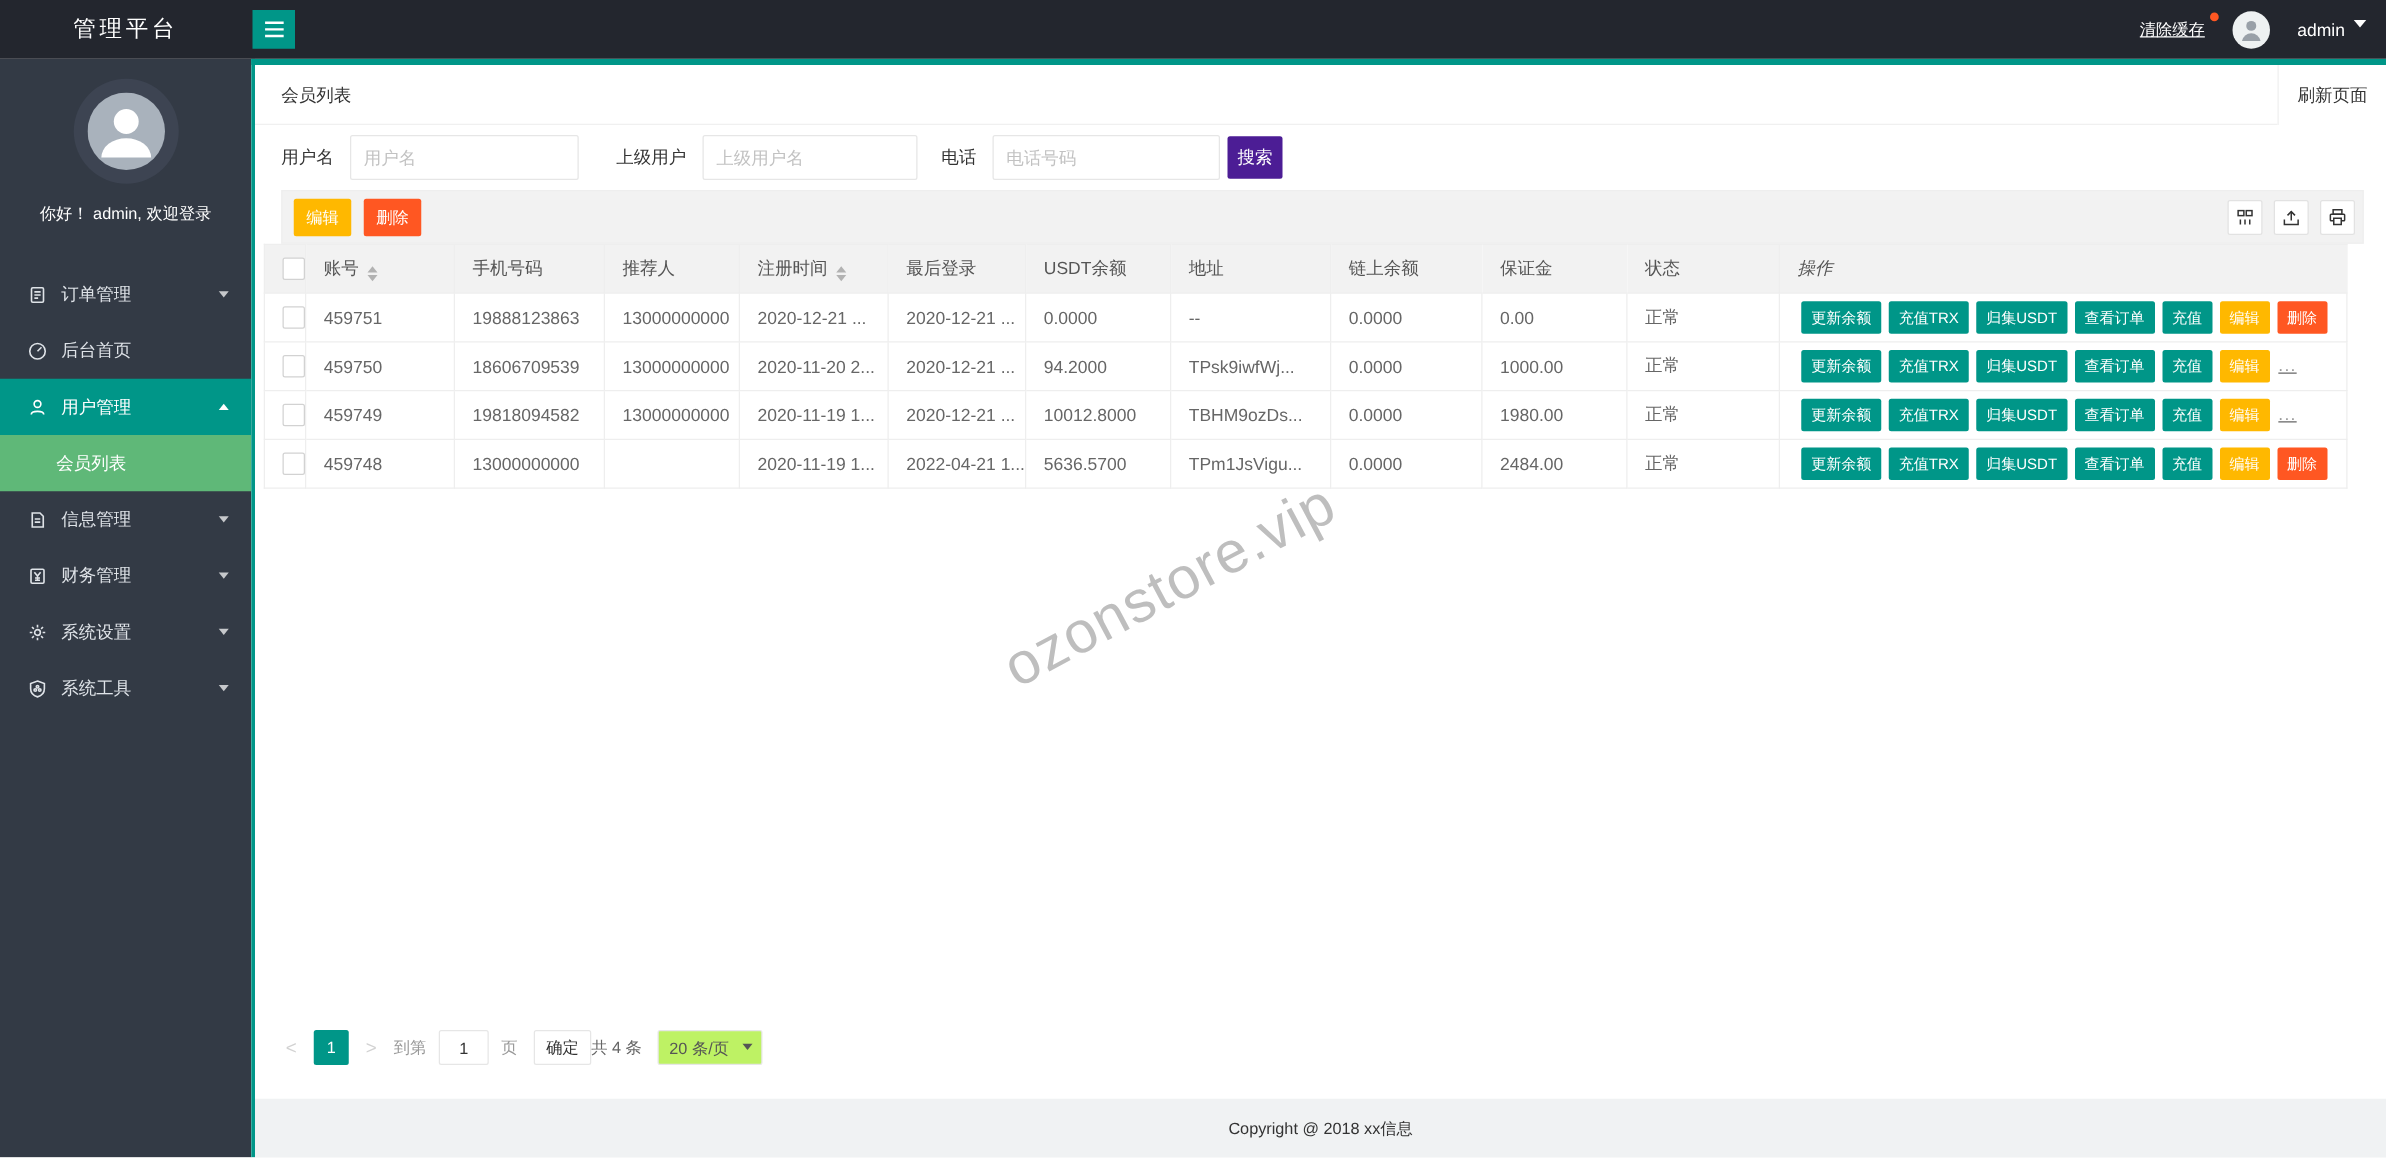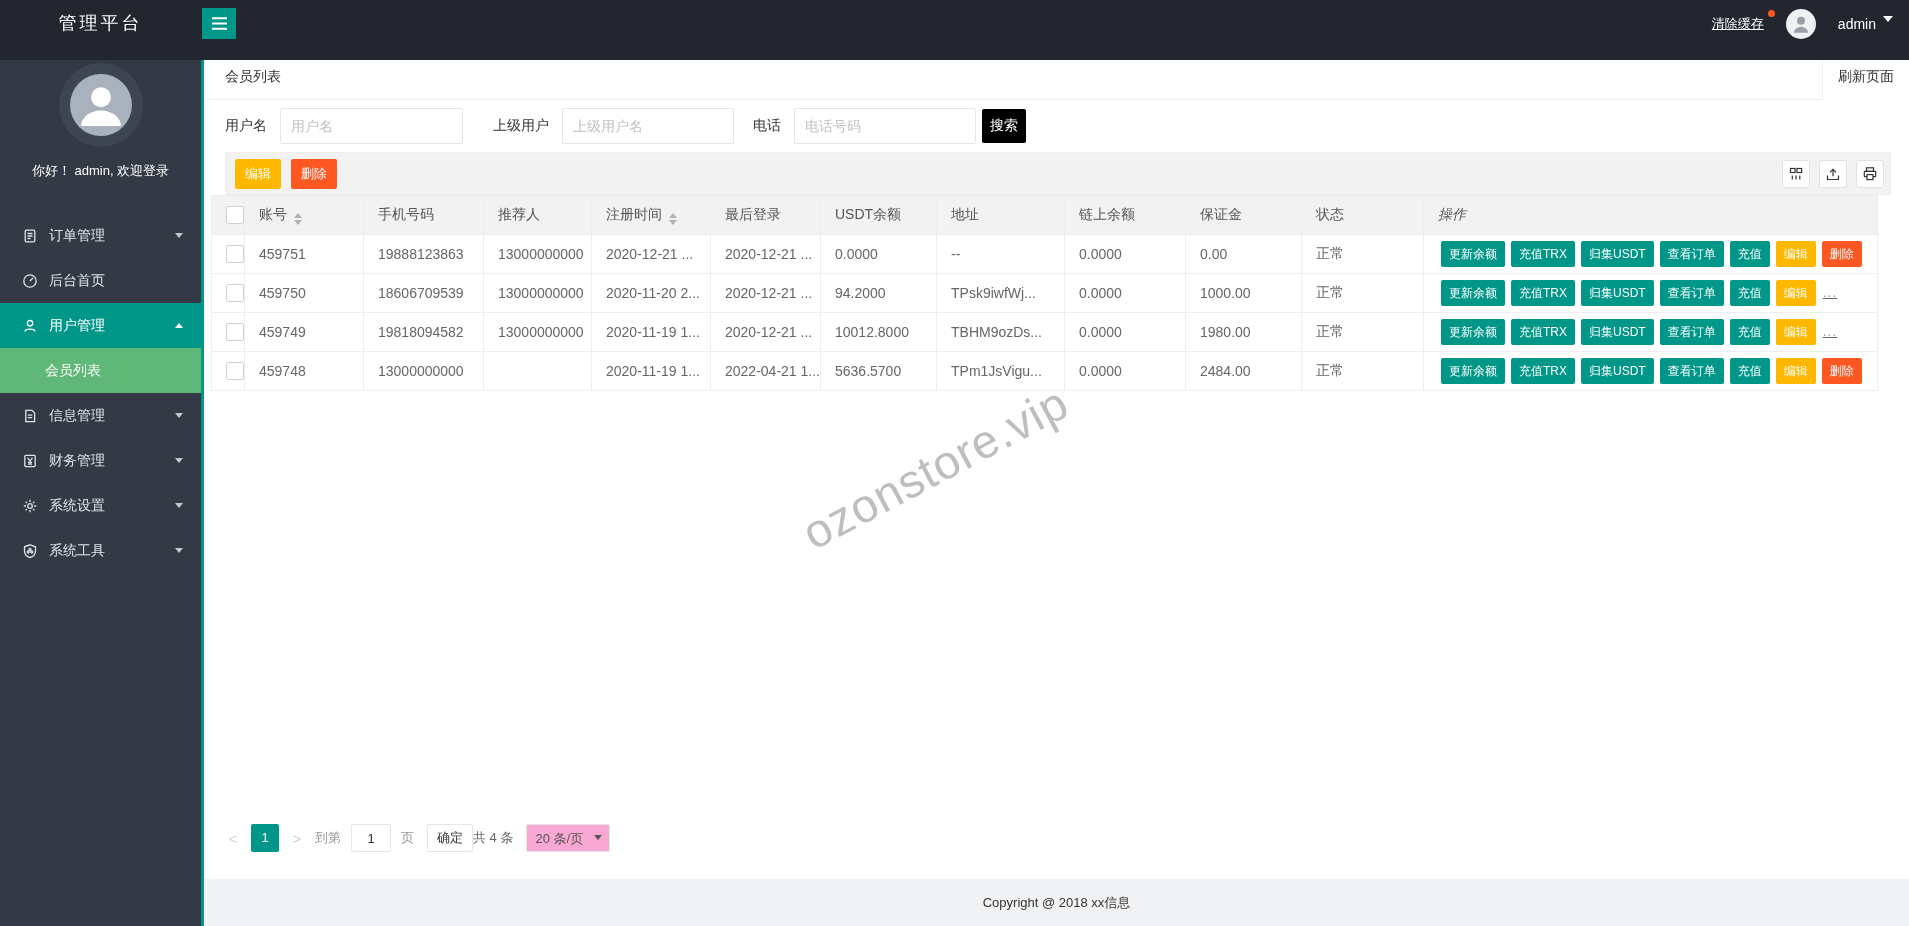--- a/index.html
+++ b/index.html
@@ -1,21 +1,21 @@
 <!DOCTYPE html>
 <html><head>
 <meta charset="utf-8">
 <style>
   * { margin:0; padding:0; box-sizing:border-box; }
   html,body { width:1909px; height:926px; }
   body { font-family:"Liberation Sans","DejaVu Sans",sans-serif; background:#f2f2f2; overflow:hidden; }
   .app { position:relative; width:1909px; height:926px; background:#f2f2f2; overflow:hidden; }
 
   
-  .top-header { position:absolute; left:0; top:0; width:100%; height:60px; background:#23262e; z-index:10;padding-left:20px; }
+  .top-header { position:absolute; left:0; top:0; width:100%; height:47px; background:#23262e; z-index:10;padding-left:20px; }
   .brand { position:absolute; left:0; top:0; width:201px; height:47px; line-height:47px; text-align:center; color:#fff; font-size:18px; letter-spacing:3px; }
   .hamburger { position:absolute; left:202px; top:8px; width:34px; height:31px; background:#009688; border:none; display:flex; align-items:center; justify-content:center; cursor:pointer; }
   .header-right { position:absolute; right:16px; top:0; height:47px; display:flex; align-items:center; gap:22px; }
   .clear-cache { position:relative; color:#fff; font-size:13px; cursor:pointer;text-decoration:underline; }
   .clear-cache .dot { position:absolute; top:-5px; right:-11px; width:7px; height:7px; border-radius:50%; background:#ff5722; }
   .h-avatar { width:30px; height:30px; border-radius:50%; background:#eef1f2; display:flex; align-items:center; justify-content:center; cursor:pointer; }
   .user-menu { display:flex; align-items:flex-start; gap:7px; color:#fff; font-size:14px; cursor:pointer; }
   .caret { width:0; height:0; border-left:5px solid transparent; border-right:5px solid transparent; border-top:6px solid #fff; }
 
   
@@ -35,21 +35,21 @@
   .content { position:absolute; left:201px; top:47px; width:1708px; height:879px; background:#fff; border-left:3px solid #009688; border-top:5px solid #009688; }
   .card-head { position:absolute; top:0; left:0; right:0; height:48px; border-bottom:1px solid #f0f0f0; }
   .card-title { position:absolute; left:21px; top:0; line-height:48px; font-size:14px; color:#333; }
   .refresh { position:absolute; right:0; top:0; height:48px; line-height:48px; padding:0 15px; border-left:1px solid #f0f0f0; font-size:14px; color:#333; cursor:pointer; background:#fff; }
 
   .search-row { position:absolute; top:49px; left:21px; height:50px; display:flex; align-items:center; }
   .f-label { font-size:14px; color:#333; margin-right:13px; }
   .f-input { height:36px; border:1px solid #e6e6e6; border-radius:2px; padding:0 10px; font-size:14px; color:#333; outline:none; background:#fff; }
   .f-input::placeholder { color:#c2c2c2; }
   .w1 { width:183px; margin-right:30px; } .w2 { width:172px; margin-right:19px; } .w3 { width:182px; margin-right:6px; }
-  .search-btn { width:44px; height:34px; background:#000000; color:#fff; border:none; border-radius:2px; font-size:14px; cursor:pointer; }
+  .search-btn { width:44px; height:34px; background:#4c1d95; color:#fff; border:none; border-radius:2px; font-size:14px; cursor:pointer; }
 
   .tools-row { position:absolute; top:100px; left:21px; width:1666px; height:43px; background:#f2f2f2; border:1px solid #eee; display:flex; align-items:center; padding:0 6px; }
   .tb-btn { height:30px; line-height:30px; padding:0 10px; border-radius:2px; color:#fff; font-size:13px; border:none; cursor:pointer; }
   .tb-warn { background:#FFB800; margin-left:3px; }
   .tb-danger { background:#FF5722; margin-left:10px; }
   .tools-icons { margin-left:auto; display:flex; gap:9px; }
   .tool-ic { width:28px; height:28px; background:#fff; border:1px solid #e2e2e2; border-radius:2px; display:flex; align-items:center; justify-content:center; cursor:pointer; color:#333; }
 
   
   table.data { position:absolute; top:143px; left:7px; width:1666px; border-collapse:collapse; table-layout:fixed; }
@@ -72,21 +72,21 @@
 
   
   .pager { position:absolute; left:21px; top:772px; display:flex; align-items:center; font-size:13px; color:#999; }
   .pg-arrow { width:16px; text-align:center; color:#d2d2d2; font-size:15px; cursor:default; }
   .pg-cur { width:28px; height:28px; line-height:28px; text-align:center; background:#009688; color:#fff; border-radius:2px; margin:0 10px; cursor:pointer; }
   .pg-goto-pre { margin-left:10px; }
   .pg-goto-input { width:40px; height:28px; border:1px solid #e6e6e6; border-radius:2px; text-align:center; font-size:13px; color:#333; margin:0 10px; outline:none; }
   .pg-confirm { width:46px; height:28px; background:#fff; border:1px solid #e6e6e6; border-radius:2px; font-size:13px; color:#333; margin-left:13px; cursor:pointer; }
   .pg-total { color:#666; }
   .pg-size { position:relative; margin-left:13px; }
-  .pg-size select { appearance:none; -webkit-appearance:none; height:28px; border:1px solid #e6e6e6; border-radius:2px; background:#f9a8d4; font-size:13px; color:#555; padding:0 26px 0 8px; outline:none; cursor:pointer; }
+  .pg-size select { appearance:none; -webkit-appearance:none; height:28px; border:1px solid #e6e6e6; border-radius:2px; background:#bef264; font-size:13px; color:#555; padding:0 26px 0 8px; outline:none; cursor:pointer; }
   .sel-caret { position:absolute; right:8px; top:11px; width:0; height:0; border-left:4px solid transparent; border-right:4px solid transparent; border-top:5px solid #555; pointer-events:none; }
 
   .content-footer { position:absolute; left:0; right:0; bottom:0; height:47px; background:#f0f2f3; text-align:center; line-height:47px; font-size:13px; color:#333; }
 </style>
 </head>
 <body>
 
 <div class="app">
 
   <div class="top-header">

